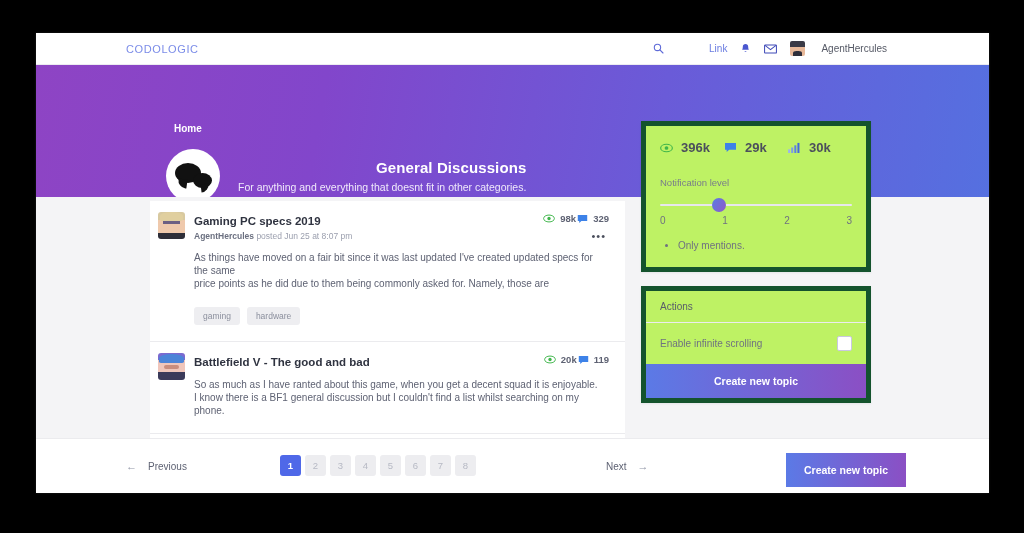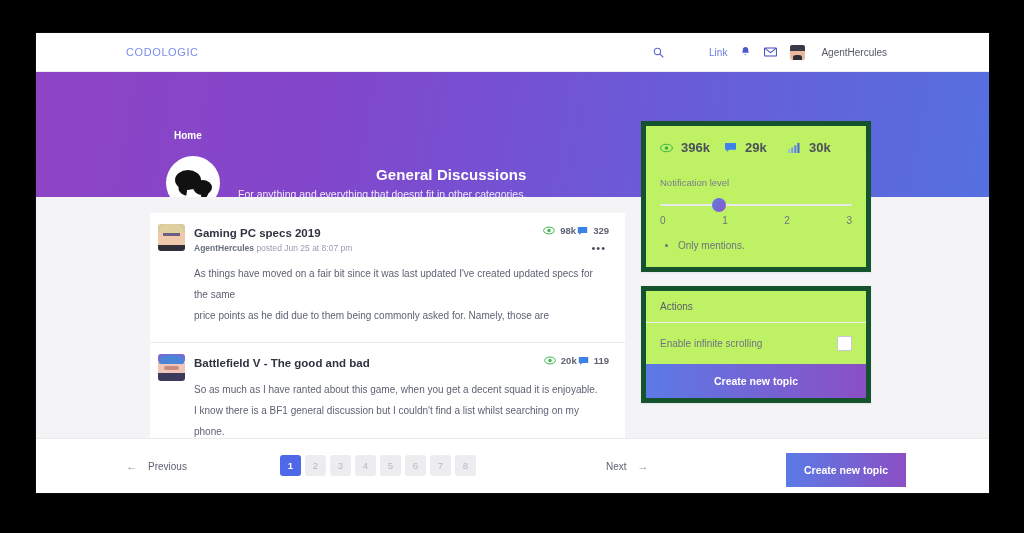--- a/index.html
+++ b/index.html
@@ -14,21 +14,21 @@
     position: absolute;
     left: 36px; top: 33px;
     width: 953px; height: 460px;
     background: #ffffff;
     overflow: hidden;
     box-shadow: 0 0 2px rgba(255,255,255,0.12);
   }
 
   
   .navbar {
-    height: 39px;
+    height: 32px;
     background: #ffffff;
     display: flex;
     align-items: center;
     position: relative;
     border-bottom: 1px solid #ececf1;
   }
   .brand {
     position: absolute; left: 90px;
     color: #7b8ce8;
     font-size: 11px;
@@ -88,21 +88,21 @@
   }
   .cat-title { color:#fff; font-size: 15px; font-weight: bold; letter-spacing: 0.1px; text-align: right; }
   .cat-sub { color:#f0e9fb; font-size: 10.5px; margin-top: 5px; }
 
   
   .body-area {
     position: absolute; left: 0; right: 0; top: 164px; bottom: 55px;
     background: #f4f4f6;
   }
   .topic-list {
-    position: absolute; left: 114px; top: 16px; width: 475px; bottom: 0;
+    position: absolute; left: 114px; top: 4px; width: 475px; bottom: 0;
     background: #fff;
   }
   .topic {
     position: relative;
     padding: 14px 22px 16px 44px;
     border-bottom: 1px solid #ebebee;
   }
   .t-avatar {
     position: absolute; left: 8px; top: 11px;
     width: 27px; height: 27px; border-radius: 3px; overflow: hidden;
@@ -122,21 +122,21 @@
     background:#4b84d8; border-radius: 50% 50% 15% 15%;
   }
   .av2::after {
     content:""; position:absolute; left:6px; right:6px; top:12px; height:4px;
     background:#c98d7e; border-radius: 2px;
   }
   .t-title { font-size: 11.5px; font-weight: bold; color: #2f3340; }
   .t-meta { font-size: 8.5px; margin-top: 4px; color: #9b9fae; }
   .t-meta .author { color: #6b7080; font-weight: bold; }
   .t-body { margin-top: 10px; }
-  .t-line { font-size: 10px; color: #5e6273; line-height: 21px; }
+  .t-line { font-size: 10px; color: #5e6273; line-height: 13px; }
   .t-tags { margin-top: 17px; display: flex; gap: 7px; }
   .tag {
     background: #eeeef1; color: #8b8f9d; font-size: 8.5px;
     padding: 4px 9px; border-radius: 3px;
   }
   .t-stats {
     position: absolute; right: 16px; top: 12px;
     display: flex; align-items: center; gap: 1px;
   }
   .stat-pair { display: flex; align-items: center; gap: 5px; }
@@ -273,20 +273,24 @@
         <div class="t-avatar av1"></div>
         <div class="t-title">Gaming PC specs 2019</div>
         <div class="t-meta">
           <span class="author">AgentHercules</span>
           <span>posted Jun 25 at 8:07 pm</span>
         </div>
         <div class="t-body">
           <div class="t-line">As things have moved on a fair bit since it was last updated I've created updated specs for the same</div>
           <div class="t-line">price points as he did due to them being commonly asked for. Namely, those are</div>
         </div>
+        <div class="t-tags">
+          <span class="tag">gaming</span>
+          <span class="tag">hardware</span>
+        </div>
         <div class="t-stats">
           <span class="stat-pair">
             <svg width="12" height="9" viewBox="0 0 16 11">
                 <ellipse cx="8" cy="5.5" rx="7.2" ry="4.6" fill="none" stroke="#3fb54a" stroke-width="1.3"></ellipse>
                 <circle cx="8" cy="5.5" r="2.2" fill="#3fb54a"></circle>
               </svg>
             <span class="stat-val">98k</span>
           </span>
           <span class="stat-pair">
             <svg width="11" height="10" viewBox="0 0 14 12">

